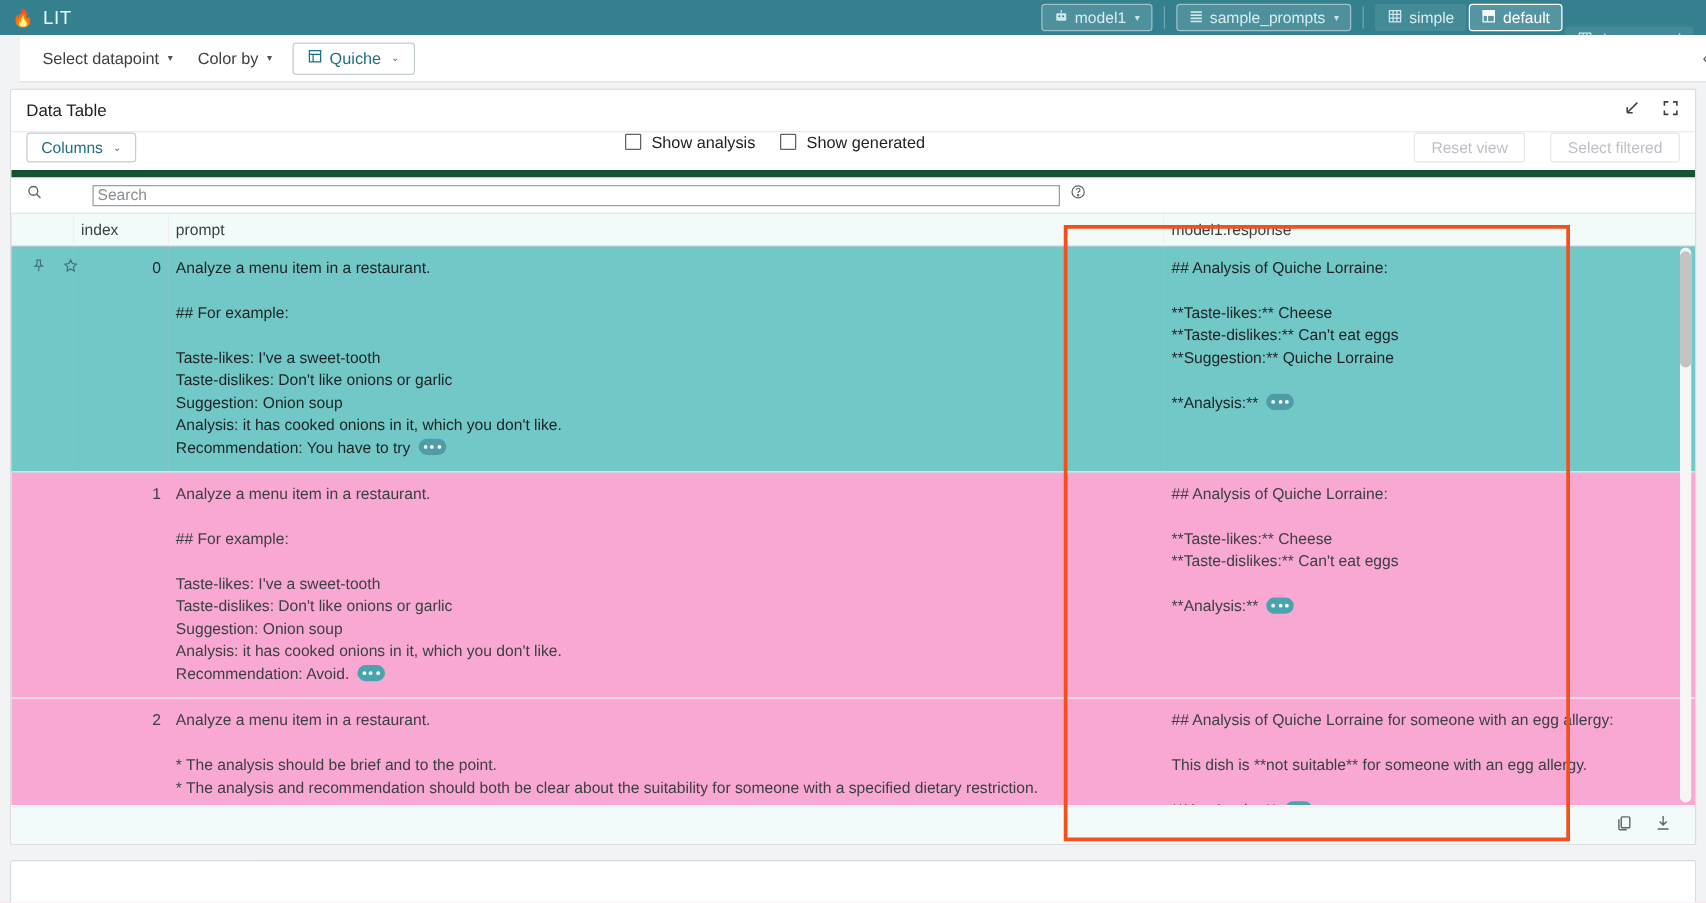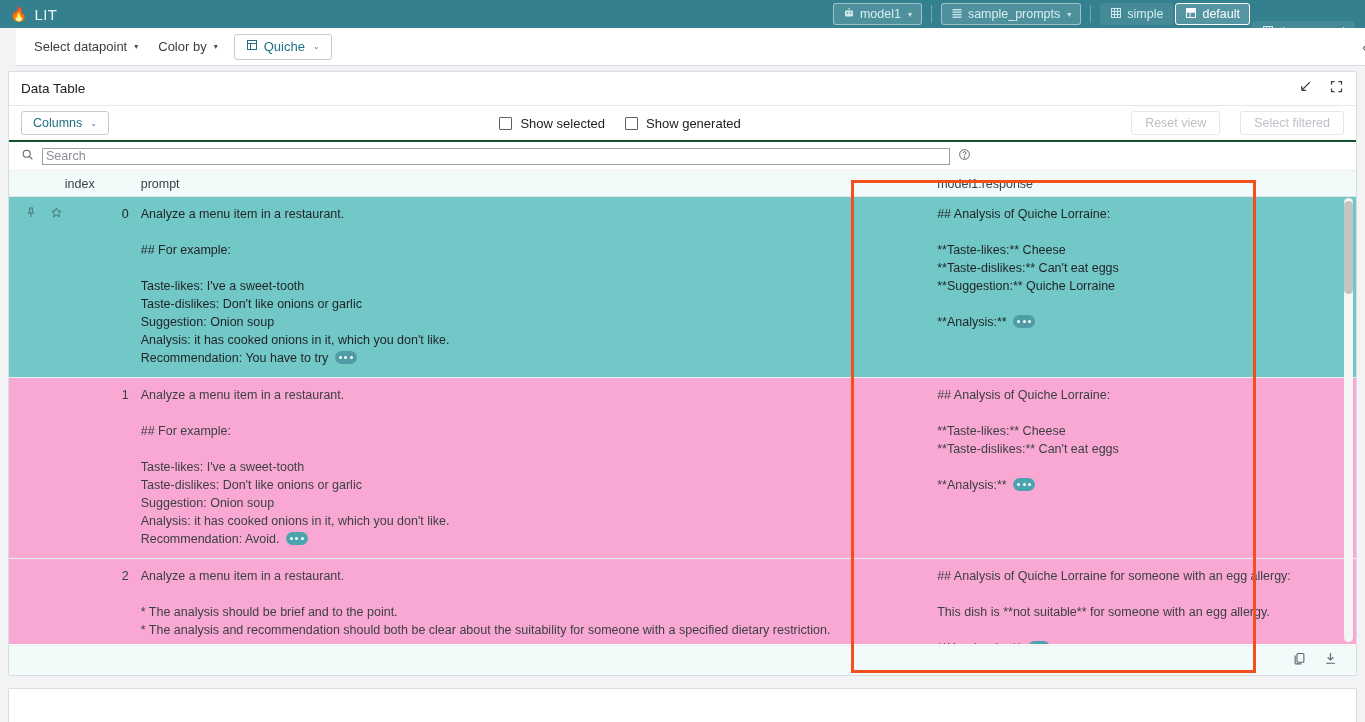--- a/index.html
+++ b/index.html
@@ -85,23 +85,23 @@
   .panel-title {
     height: 34px; display: flex; align-items: center;
     padding: 0 12px; border-bottom: 1px solid #e4e7e8;
     background: #fff;
   }
   .panel-title-text { font-size: 13.5px; color: #202124; }
   .panel-title-actions { margin-left: auto; display: flex; gap: 16px; align-items: center; }
   .panel-icon { color: #3c4043; cursor: pointer; display: block; }
 
   .ctrl-row {
-    height: 36px; display: flex; align-items: center;
+    height: 36px; display: flex; align-items: flex-start;
     padding: 0 12px; background: #fff;
-    border-bottom: 2px solid #14532d;
+    border-bottom: 6px solid #14532d;
   }
   .columns-btn {
     display: flex; align-items: center; gap: 6px;
     height: 24px; padding: 0 11px;
     border: 1px solid #c4cdd2; border-radius: 3px;
     background: #fff; color: #1f6f82; font-size: 12.5px; cursor: pointer;
   }
   .checks { display: flex; align-items: center; gap: 20px; margin: 0 auto; }
   .chk { display: flex; align-items: center; gap: 8px; cursor: pointer; }
   .chk .box {
@@ -117,25 +117,25 @@
     cursor: default;
   }
 
   .search-row {
     height: 29px; display: flex; align-items: center;
     padding: 0 12px; gap: 8px; background: #fff;
     border-bottom: 1px solid #eceff0;
   }
   .search-ico { color: #5f6368; display: block; }
   .search-input {
-    width: 908px; height: 17px;
+    width: 774px; height: 17px;
     border: 1px solid #9aa0a6; border-radius: 0;
     font-family: "Liberation Sans", sans-serif;
     font-size: 12.5px; color: #202124;
-    padding: 0 3px; outline: none; background: #fff;
+    padding: 0 3px; outline: none; background: #fff; margin-left: 32px;
   }
   .search-input::placeholder { color: #8a8f94; }
   .help-ico { color: #5f6368; display: block; }
 
   
   .table-wrap {
     position: relative;
     height: 473px; background: #f9a8d4; overflow: hidden;
   }
   table.dt { border-collapse: collapse; width: 1347px; table-layout: fixed; }
@@ -327,21 +327,21 @@
   </div>
 
   <div class="ctrl-row">
     <div class="columns-btn">
       <span>Columns</span>
       <span class="caret">⌄</span>
     </div>
     <div class="checks">
       <label class="chk">
         <span class="box"></span>
-        <span class="lbl">Show selected</span>
+        <span class="lbl">Show analysis</span>
       </label>
       <label class="chk">
         <span class="box"></span>
         <span class="lbl">Show generated</span>
       </label>
     </div>
     <div class="ctrl-right">
       <button class="ghost-btn">Reset view</button>
       <button class="ghost-btn">Select filtered</button>
     </div>

